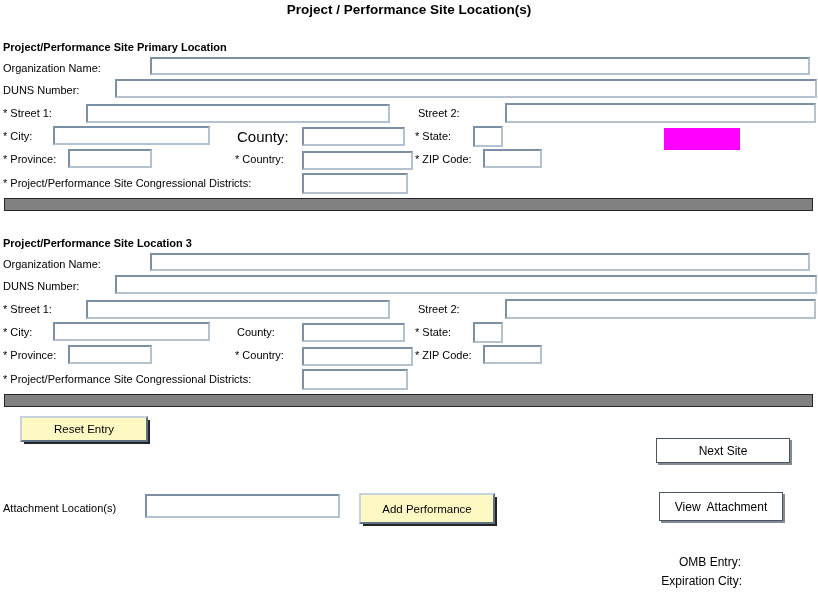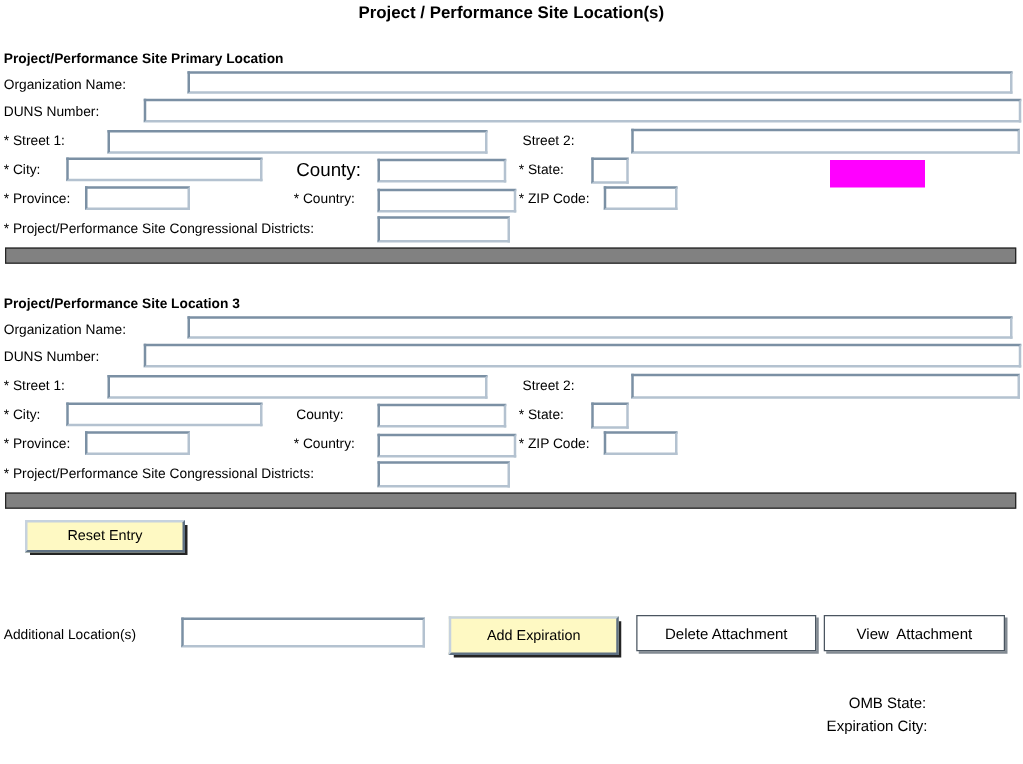--- a/index.html
+++ b/index.html
@@ -90,24 +90,24 @@
   <div class="lbl" style="left:415px;top:349px">* ZIP Code:</div>
   <input class="inp" style="left: 483px; top: 345px; width: 59px; height: 19px;" value="">
 
   <div class="lbl" style="left:3px;top:373px">* Project/Performance Site Congressional Districts:</div>
   <input class="inp" style="left: 302px; top: 369px; width: 106px; height: 21px;" value="">
 
   <div class="bar" style="left:4px;top:394px;width:809px;height:13px"></div>
 
   <button class="btn btn-gray" style="left:20px;top:416px;width:128px;height:26px">Reset Entry</button>
 
+  <button class="btn btn-white" style="left:656px;top:438px;width:134px;height:25px">Next Site</button>
 
-  <div class="lbl" style="left:3px;top:502px">Additional Location(s)</div>
+  <div class="lbl" style="left:3px;top:502px">Attachment Location(s)</div>
   <input class="inp" style="left: 145px; top: 494px; width: 195px; height: 24px;" value="">
 
-  <button class="btn btn-gray" style="left:359px;top:493px;width:136px;height:31px">Add Expiration</button>
-  <button class="btn btn-white" style="left:509px;top:492px;width:144px;height:29px">Delete Attachment</button>
-  <button class="btn btn-white" style="left:659px;top:492px;width:145px;height:29px">View  Attachment</button>
+  <button class="btn btn-gray" style="left:359px;top:493px;width:136px;height:31px">Add Performance</button>
+  <button class="btn btn-white" style="left:659px;top:492px;width:124px;height:29px">View  Attachment</button>
 
-  <div class="footer-text" style="right:77px;top:555px">OMB State:</div>
+  <div class="footer-text" style="right:77px;top:555px">OMB Entry:</div>
   <div class="footer-text" style="right:76px;top:574px">Expiration City:</div>
 
 </div>
 
 </body></html>

